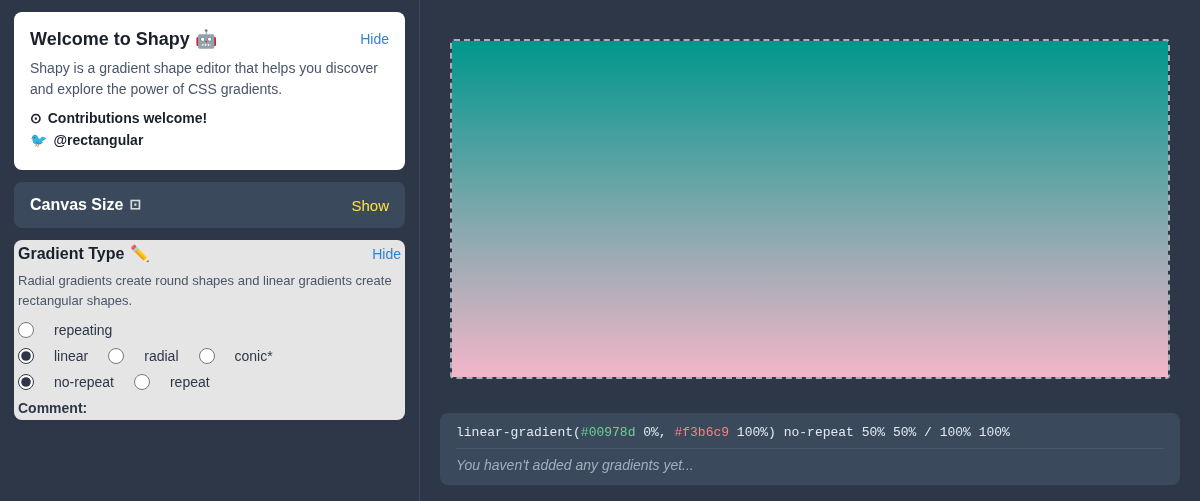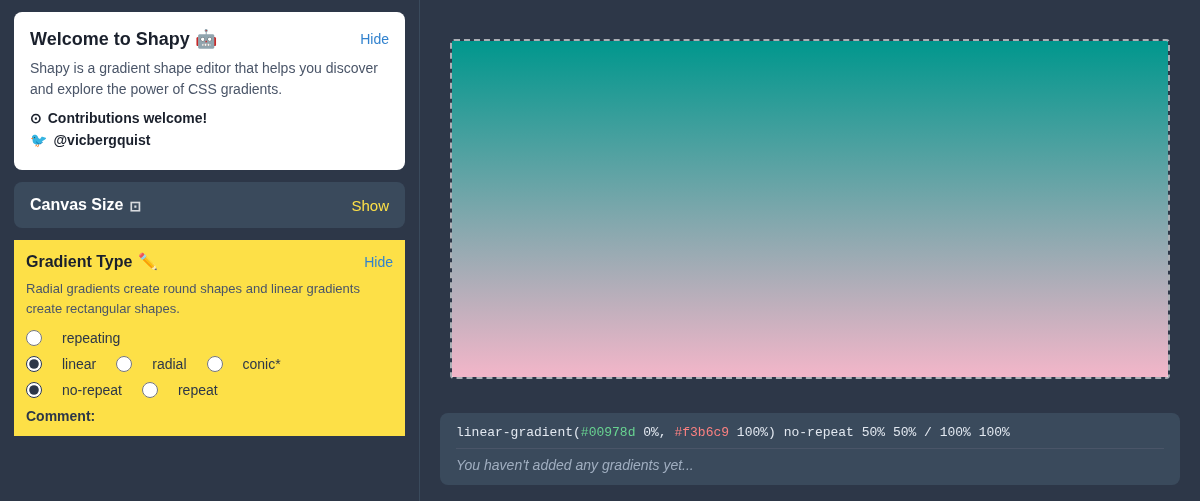--- a/index.html
+++ b/index.html
@@ -97,44 +97,44 @@
       display: flex;
       justify-content: space-between;
       align-items: center;
     }
 
     .section-title {
       font-size: 16px;
       font-weight: 700;
       color: #ffffff;
       display: flex;
-      align-items: flex-end;
+      align-items: flex-start;
       gap: 6px;
     }
 
     .section-title .icon-small {
       font-size: 14px;
       opacity: 0.8;
     }
 
     .show-btn {
       color: #fde047;
       background: none;
       border: none;
       cursor: pointer;
       font-size: 15px;
       font-weight: 400;
     }
 
     
     .gradient-card {
-      background: #fde047;
-      border-radius: 0;
+      background: #e5e5e5;
+      border-radius: 8px;
       margin: 0 14px 12px;
-      padding: 12px;
+      padding: 4px;
     }
 
     .gradient-header {
       display: flex;
       justify-content: space-between;
       align-items: center;
       margin-bottom: 8px;
     }
 
     .gradient-title {
@@ -261,21 +261,21 @@
       </div>
       <button class="hide-btn">Hide</button>
     </div>
     <div class="card-desc">Shapy is a gradient shape editor that helps you discover and explore the power of CSS gradients.</div>
     <div class="card-link">
       <span class="icon">⊙</span>
       <span>Contributions welcome!</span>
     </div>
     <div class="card-link">
       <span class="icon">🐦</span>
-      <span>@vicbergquist</span>
+      <span>@rectangular</span>
     </div>
   </div>
 
   <div class="section">
     <div class="section-header">
       <div class="section-title">
         <span>Canvas Size</span>
         <span class="icon-small">⊡</span>
       </div>
       <button class="show-btn">Show</button>

